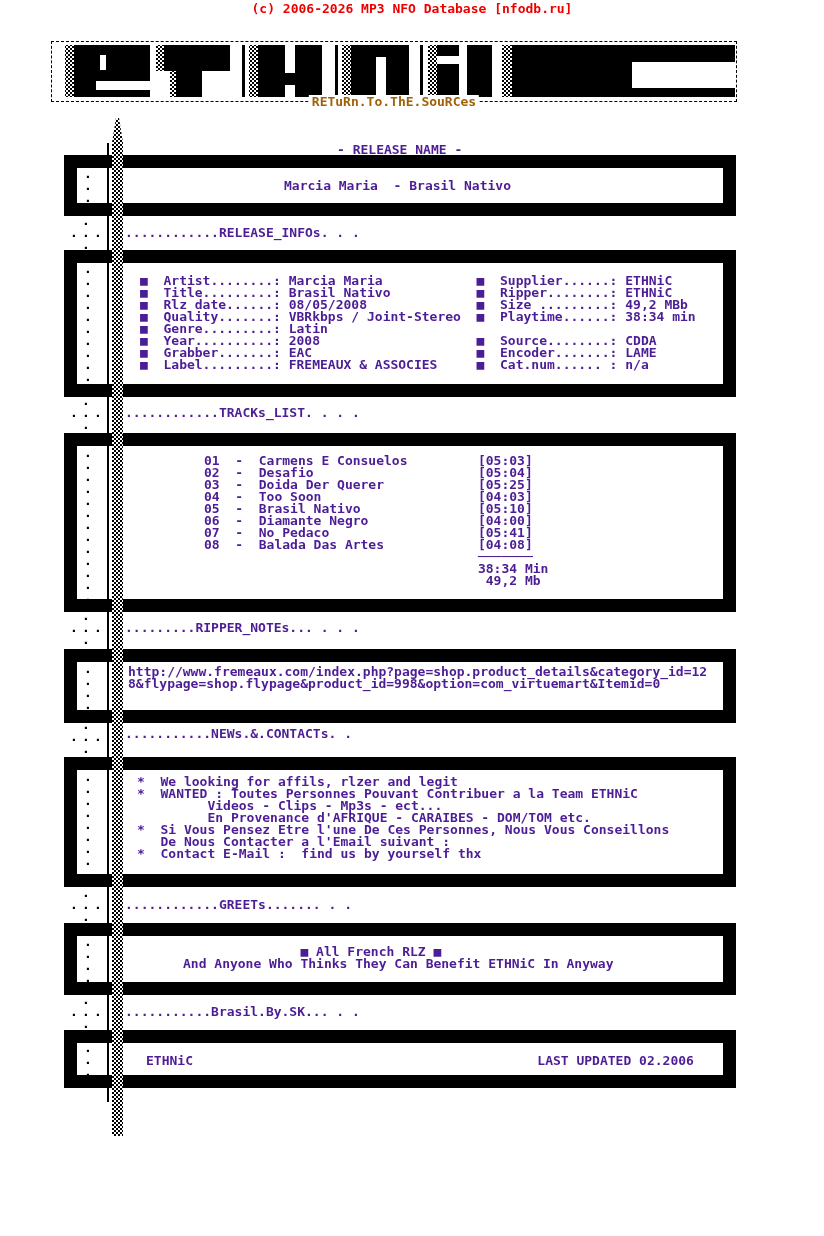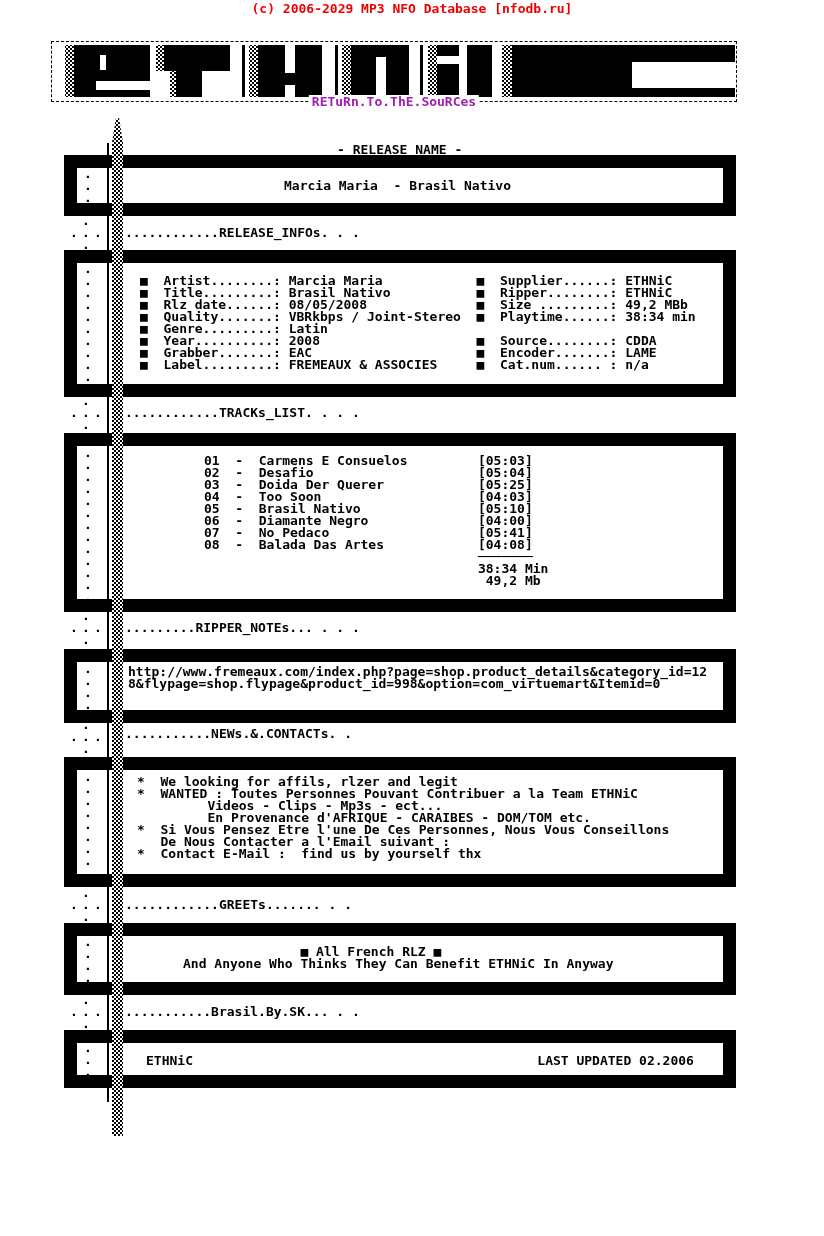--- a/index.html
+++ b/index.html
@@ -1,35 +1,35 @@
 <!DOCTYPE html>
 <html><head>
 <meta charset="utf-8">
 <style>
   html,body{margin:0;padding:0;}
   body{
     width:824px;height:1236px;position:relative;background:#ffffff;
     font-family:"DejaVu Sans Mono",monospace;overflow:hidden;
   }
   .t{
-    position:absolute;margin:0;color:#000000;
+    position:absolute;margin:0;color:#4c1d95;
     font:bold 13px/12px "DejaVu Sans Mono",monospace;
     white-space:pre;letter-spacing:0;z-index:10;
   }
   .red-header{
     position:absolute;top:1px;left:0;width:824px;text-align:center;
     font:bold 13px/15px "DejaVu Sans Mono",monospace;z-index:10;
   }
   .logo-box{
     position:absolute;left:51px;top:41px;width:684px;height:59px;
     border:1px dashed #000;background:#fff;z-index:5;
   }
   .logo-tagline{
     position:absolute;left:50%;bottom:-8px;transform:translateX(-50%);
-    background:#fff;padding:0 3px;color:#a21caf;
+    background:#fff;padding:0 3px;color:#a16207;
     font:bold 13px/14px "DejaVu Sans Mono",monospace;white-space:pre;
   }
   .nfo-box{
     position:absolute;left:64px;width:672px;box-sizing:border-box;
     border:13px solid #000;background:#fff;z-index:1;
   }
   .box-release{top:155px;height:61px;}
   .box-info{top:250px;height:147px;}
   .box-tracks{top:433px;height:179px;}
   .box-url{top:649px;height:74px;}
@@ -52,21 +52,21 @@
   .vstrip{
     position:absolute;left:112px;top:118px;width:11px;height:1018px;z-index:31;
     background:repeating-conic-gradient(#000 0% 25%, #fff 0% 50%) 0 0/4px 4px;
     clip-path:polygon(36% 0%, 64% 0%, 100% 2.4%, 100% 100%, 0% 100%, 0% 2.4%);
   }
   svg{display:block;}
 </style>
 </head>
 <body>
 
-<div class="red-header" style="color: rgb(238, 0, 0);">(c) 2006-2029 MP3 NFO Database [nfodb.ru]</div>
+<div class="red-header" style="color: rgb(238, 0, 0);">(c) 2006-2026 MP3 NFO Database [nfodb.ru]</div>
 
 <div class="logo-box">
   <svg width="684" height="59" viewBox="0 0 684 59">
     <defs>
       <pattern id="dz" width="4" height="4" patternUnits="userSpaceOnUse">
         <rect width="4" height="4" fill="#fff"></rect>
         <rect width="2" height="2" fill="#000"></rect>
         <rect x="2" y="2" width="2" height="2" fill="#000"></rect>
       </pattern>
     </defs>

